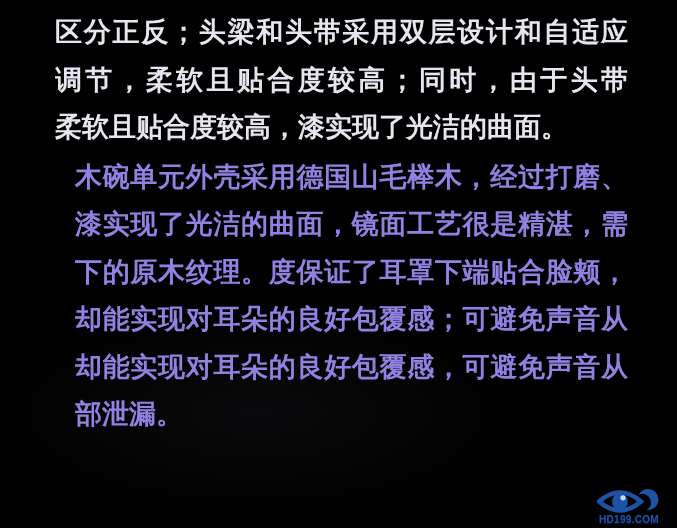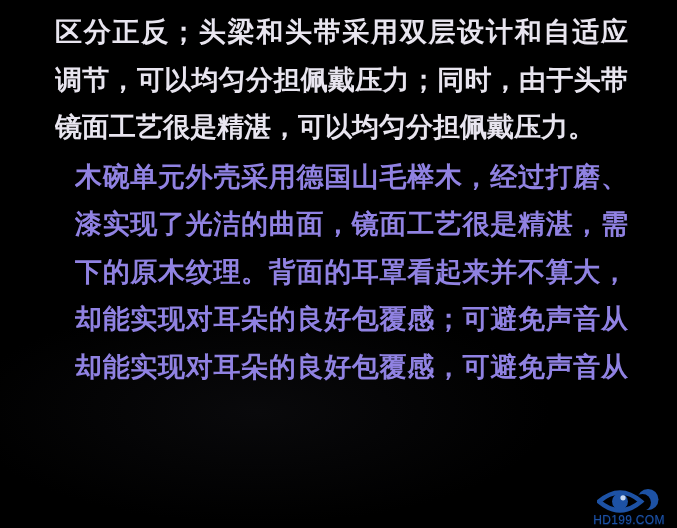--- a/index.html
+++ b/index.html
@@ -43,47 +43,48 @@
     bottom: 1px;
     width: 94px;
     text-align: center;
   }
   .watermark .logo {
     display: block;
     margin: 0 auto -2px auto;
   }
   .watermark .site {
     display: block;
-    font-size: 12px;
-    font-weight: 400;
+    font-size: 10px;
+    font-weight: 700;
     letter-spacing: 0.3px;
     color: #1d52a5;
     text-shadow: 0 1px 1px #071a3d, 0 0 1px #071a3d;
     line-height: 14px;
   }
 </style>
 </head>
 <body>
 
 <div class="screen">
 
   <div class="article">
 
     <div class="para-1">
       <div class="line">区分正反；头梁和头带采用双层设计和自适应</div>
-      <div class="line">调节，可以均匀分担佩戴压力；同时，由于头带</div>
-      <div class="line last-line">镜面工艺很是精湛，可以均匀分担佩戴压力。</div>
+      <div class="line">调节，柔软且贴合度较高；同时，由于头带</div>
+      <div class="line last-line">柔软且贴合度较高，漆实现了光洁的曲面。</div>
     </div>
 
     <div class="para-2">
       <div class="line">木碗单元外壳采用德国山毛榉木，经过打磨、喷</div>
       <div class="line">漆实现了光洁的曲面，镜面工艺很是精湛，需要</div>
-      <div class="line">下的原木纹理。背面的耳罩看起来并不算大，</div>
+      <div class="line">下的原木纹理。度保证了耳罩下端贴合脸颊，</div>
       <div class="line">却能实现对耳朵的良好包覆感；可避免声音从下</div>
       <div class="line">却能实现对耳朵的良好包覆感，可避免声音从下</div>
+      <div class="line last-line">部泄漏。</div>
     </div>
 
   </div>
 
   <div class="watermark">
     <svg class="logo" width="64" height="27" viewBox="0 0 64 27" xmlns="http://www.w3.org/2000/svg">
 
       <circle cx="51" cy="11.5" r="10.5" fill="#1d52a5"></circle>
       <circle cx="45.5" cy="14.5" r="8.5" fill="#000000"></circle>
 

